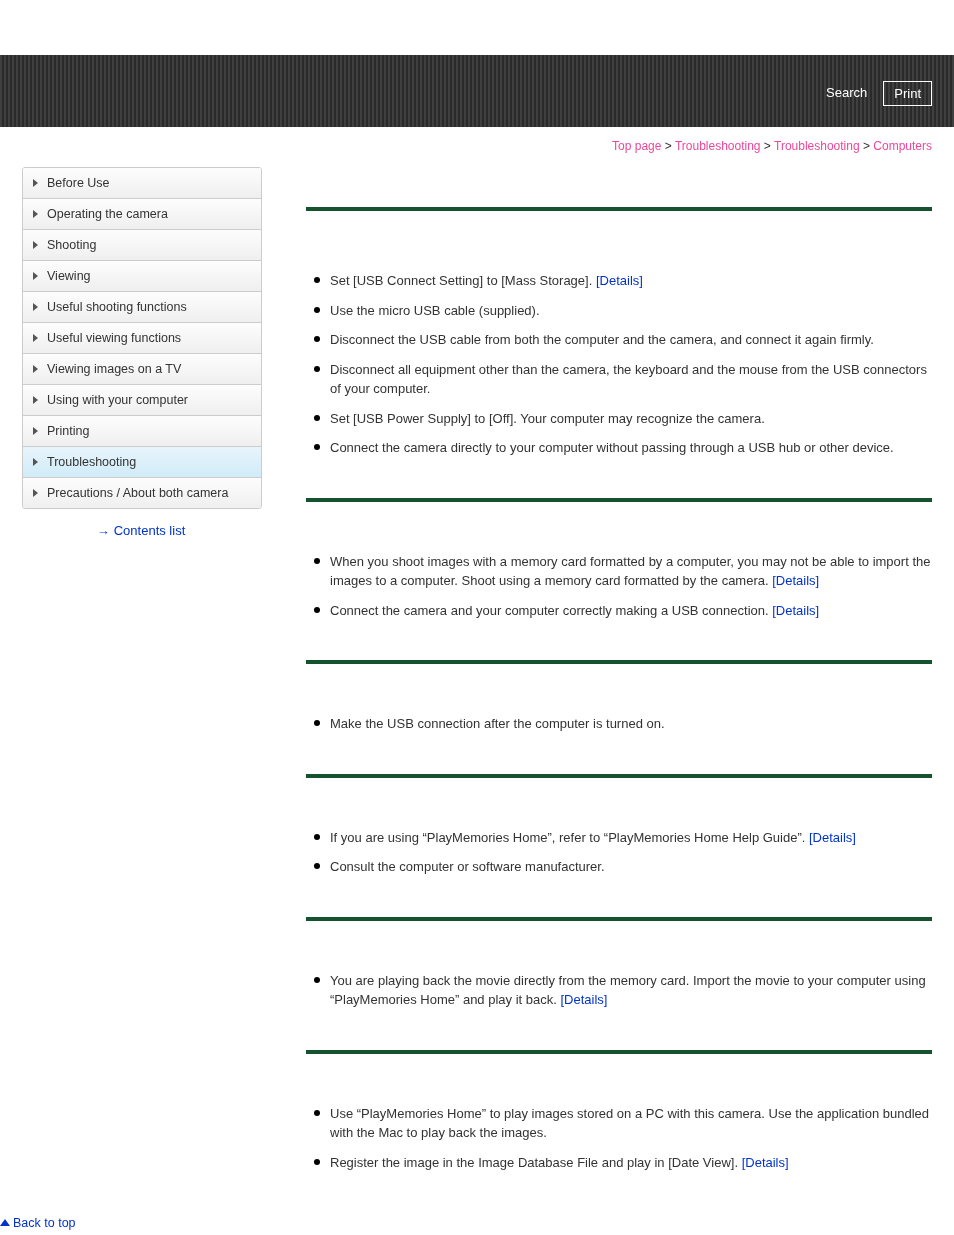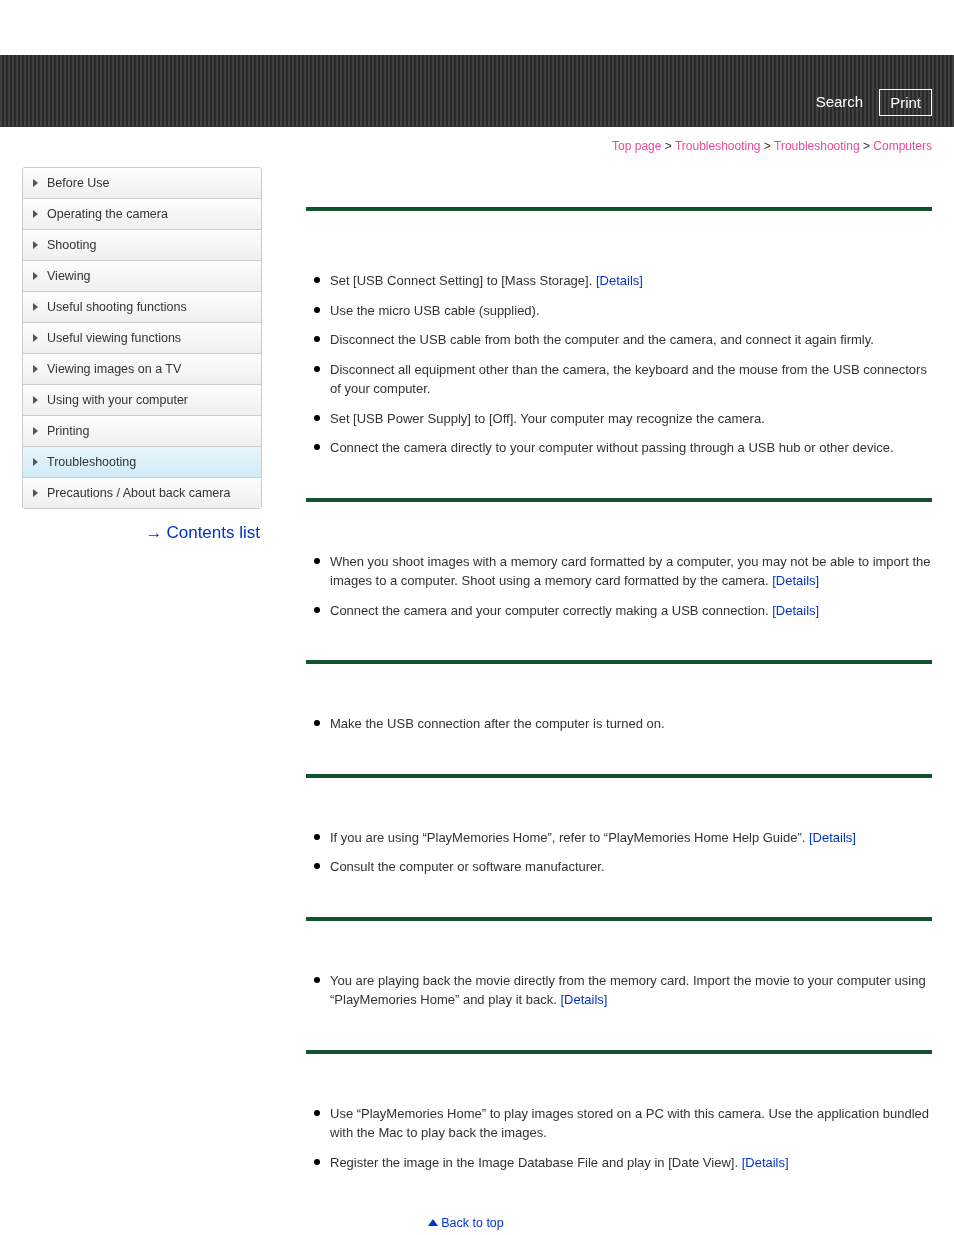--- a/index.html
+++ b/index.html
@@ -18,24 +18,23 @@
   }
   .header-buttons {
     position: absolute;
     right: 22px;
     top: 26px;
     display: flex;
     gap: 6px;
   }
   .header-btn {
     color: #fff;
-    font-size: 15px;
+    font-size: 13px;
     padding: 4px 10px;
     cursor: pointer;
-    margin-top: 8px;
   }
   .header-btn.print {
     border: 1px solid #fff;
   }
   .breadcrumb {
     text-align: right;
     padding: 12px 22px 0 0;
     font-size: 12px;
     color: #333;
   }
@@ -70,23 +69,23 @@
     top: 50%;
     margin-top: -4px;
     border-top: 4px solid transparent;
     border-bottom: 4px solid transparent;
     border-left: 5px solid #555;
   }
   .sidebar-item.active {
     background: linear-gradient(#e8f4fb, #d0ecf8);
   }
   .contents-link {
-    text-align: right;
+    text-align: center;
     padding: 14px 2px 0 0;
-    font-size: 17px;
+    font-size: 13px;
   }
   .contents-link a { color: #0033cc; text-decoration: none; }
   .arrow-right {
     display: inline-block;
     color: #0033cc;
     font-weight: bold;
     margin-right: 4px;
   }
   .main {
     flex: 1;
@@ -109,21 +108,21 @@
     position: absolute;
     left: 0;
     top: 6px;
     width: 6px;
     height: 6px;
     background: #000;
     border-radius: 50%;
   }
   .section a { color: #0033cc; text-decoration: none; }
   .back-to-top {
-    text-align: center;
+    text-align: left;
     padding: 4px 22px 6px 0;
     font-size: 12.5px;
   }
   .back-to-top a { color: #0033cc; text-decoration: none; }
   .up-triangle {
     display: inline-block;
     width: 0; height: 0;
     border-left: 5px solid transparent;
     border-right: 5px solid transparent;
     border-bottom: 7px solid #0033cc;
@@ -158,21 +157,21 @@
         <div class="sidebar-item">Before Use</div>
         <div class="sidebar-item">Operating the camera</div>
         <div class="sidebar-item">Shooting</div>
         <div class="sidebar-item">Viewing</div>
         <div class="sidebar-item">Useful shooting functions</div>
         <div class="sidebar-item">Useful viewing functions</div>
         <div class="sidebar-item">Viewing images on a TV</div>
         <div class="sidebar-item">Using with your computer</div>
         <div class="sidebar-item">Printing</div>
         <div class="sidebar-item active">Troubleshooting</div>
-        <div class="sidebar-item">Precautions / About back camera</div>
+        <div class="sidebar-item">Precautions / About both camera</div>
       </div>
     <div class="contents-link">
       <span class="arrow-right">→</span><a href="#">Contents list</a>
     </div>
   </div>
 
   <div class="main" id="main-content">
       <div class="section first">
         <ul>
           <li><span>Set [USB Connect Setting] to [Mass Storage]. </span><a href="#">[Details]</a></li>

